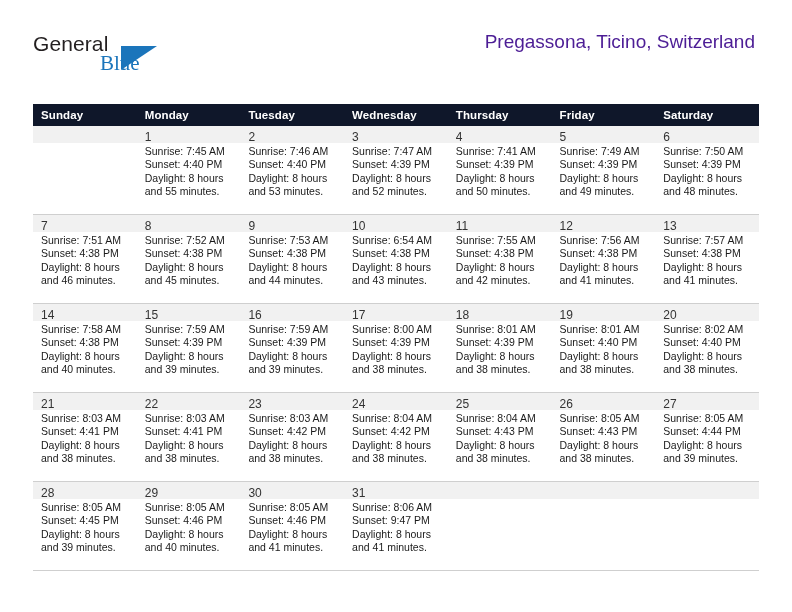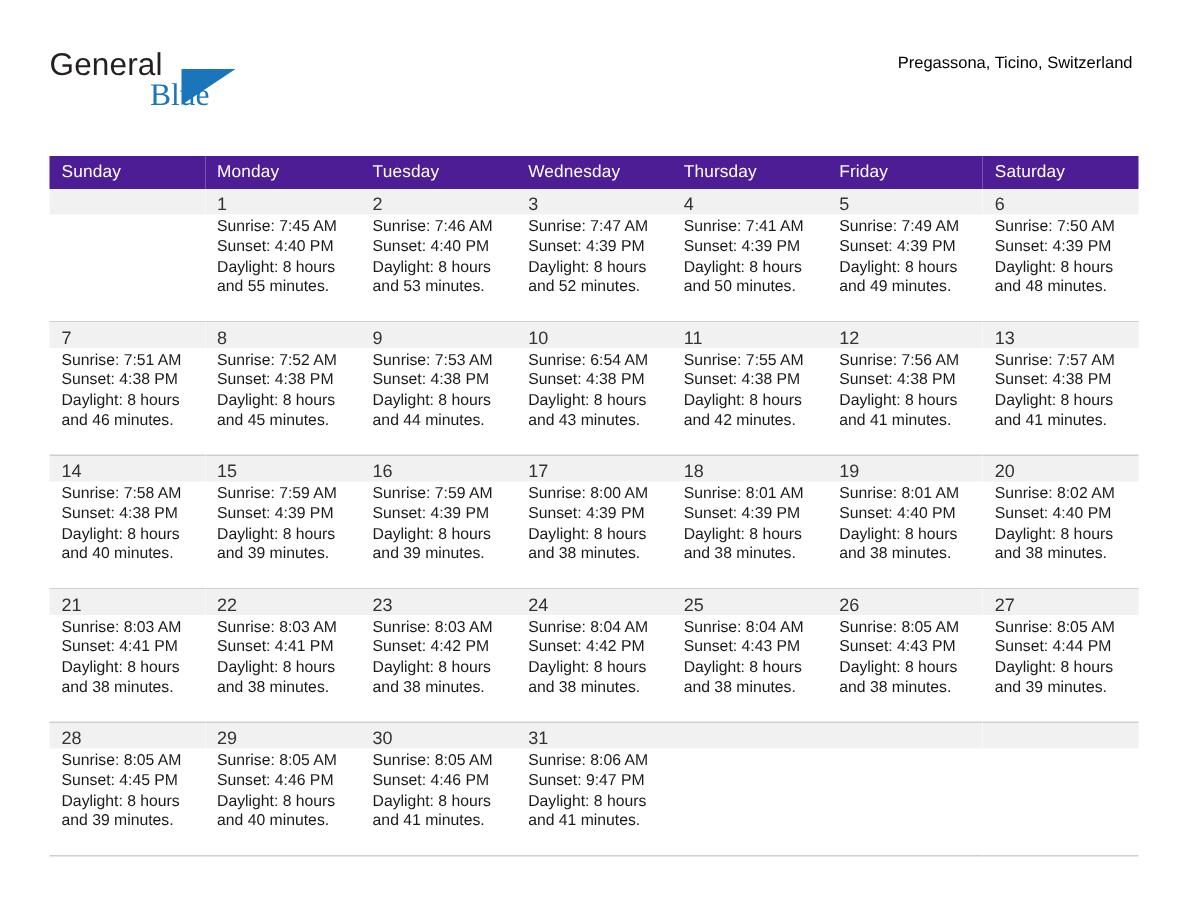--- a/index.html
+++ b/index.html
@@ -72,44 +72,44 @@
   }
   .cal-title {
     font-size: 28px;
     font-weight: normal;
     color: #1a1a1a;
     line-height: 34px;
     white-space: nowrap;
   }
   .cal-subtitle {
     margin-top: 5px;
-    font-size: 11px;
-    color: #000000;
+    font-size: 19px;
+    color: #4c1d95;
     line-height: 18px;
     white-space: nowrap;
     margin-left: 23px;
   }
 
   
   .calendar {
     position: absolute;
     left: 33px;
     top: 104px;
     width: 726px;
   }
   table.cal {
     border-collapse: collapse;
     width: 726px;
     table-layout: fixed;
   }
   table.cal th {
-    background: #4c1d95;
+    background: #0f172a;
     color: #ffffff;
     font-size: 11.5px;
-    font-weight: normal;
+    font-weight: bold;
     text-align: left;
     padding: 5px 0 5px 8px;
     height: 11px;
     letter-spacing: 0.1px;
   }
   table.cal td {
     vertical-align: top;
     padding: 0;
     border: 0;
     width: 103.71px;

